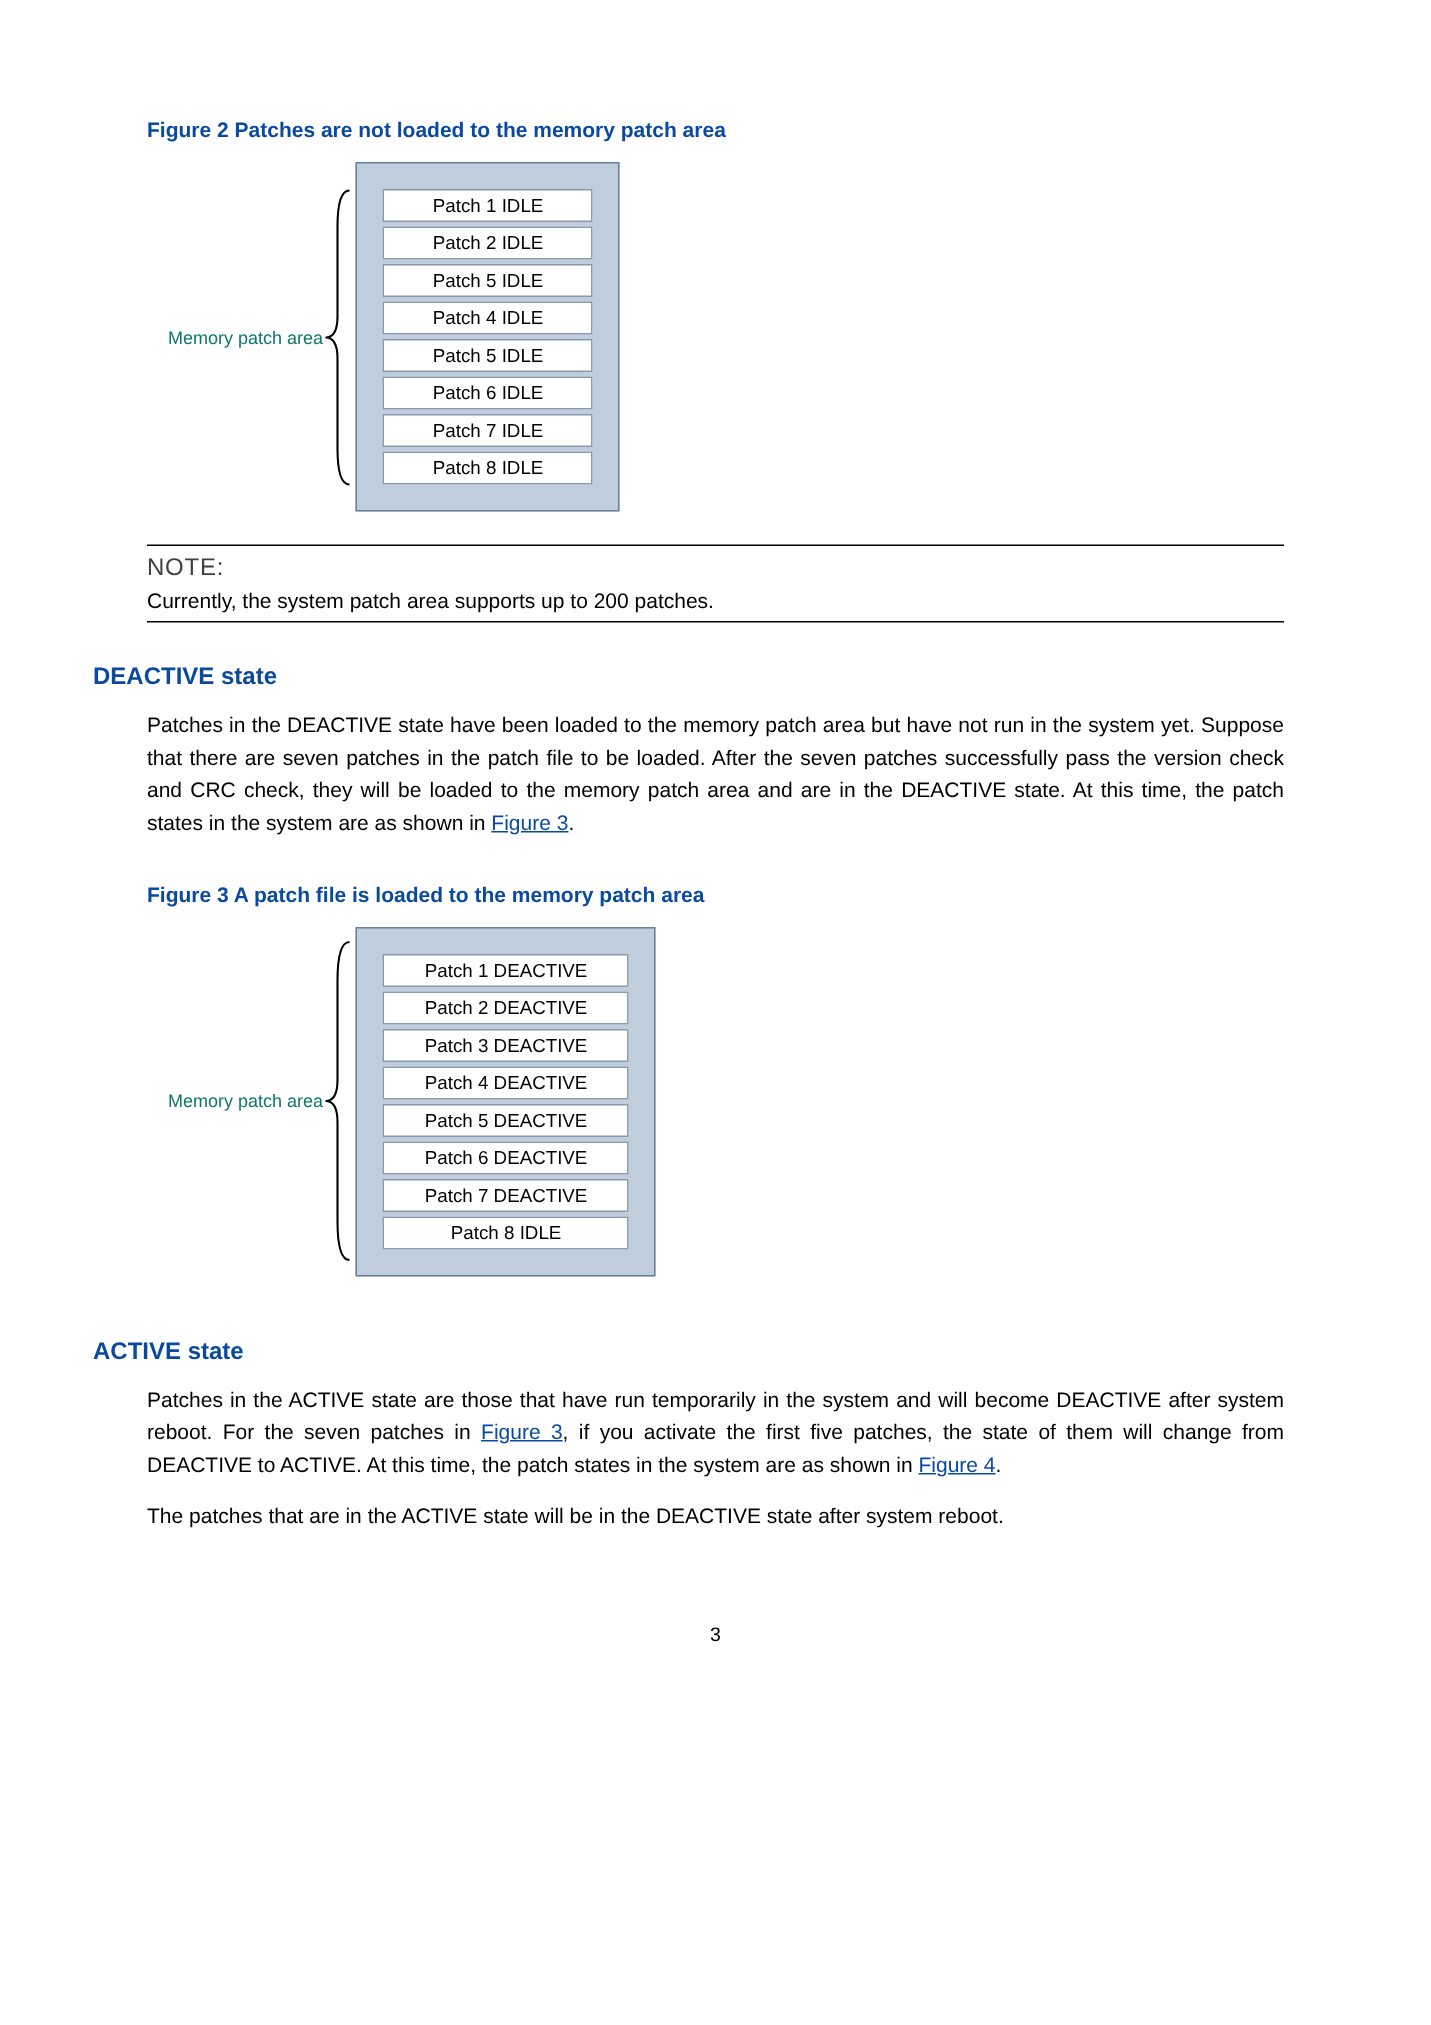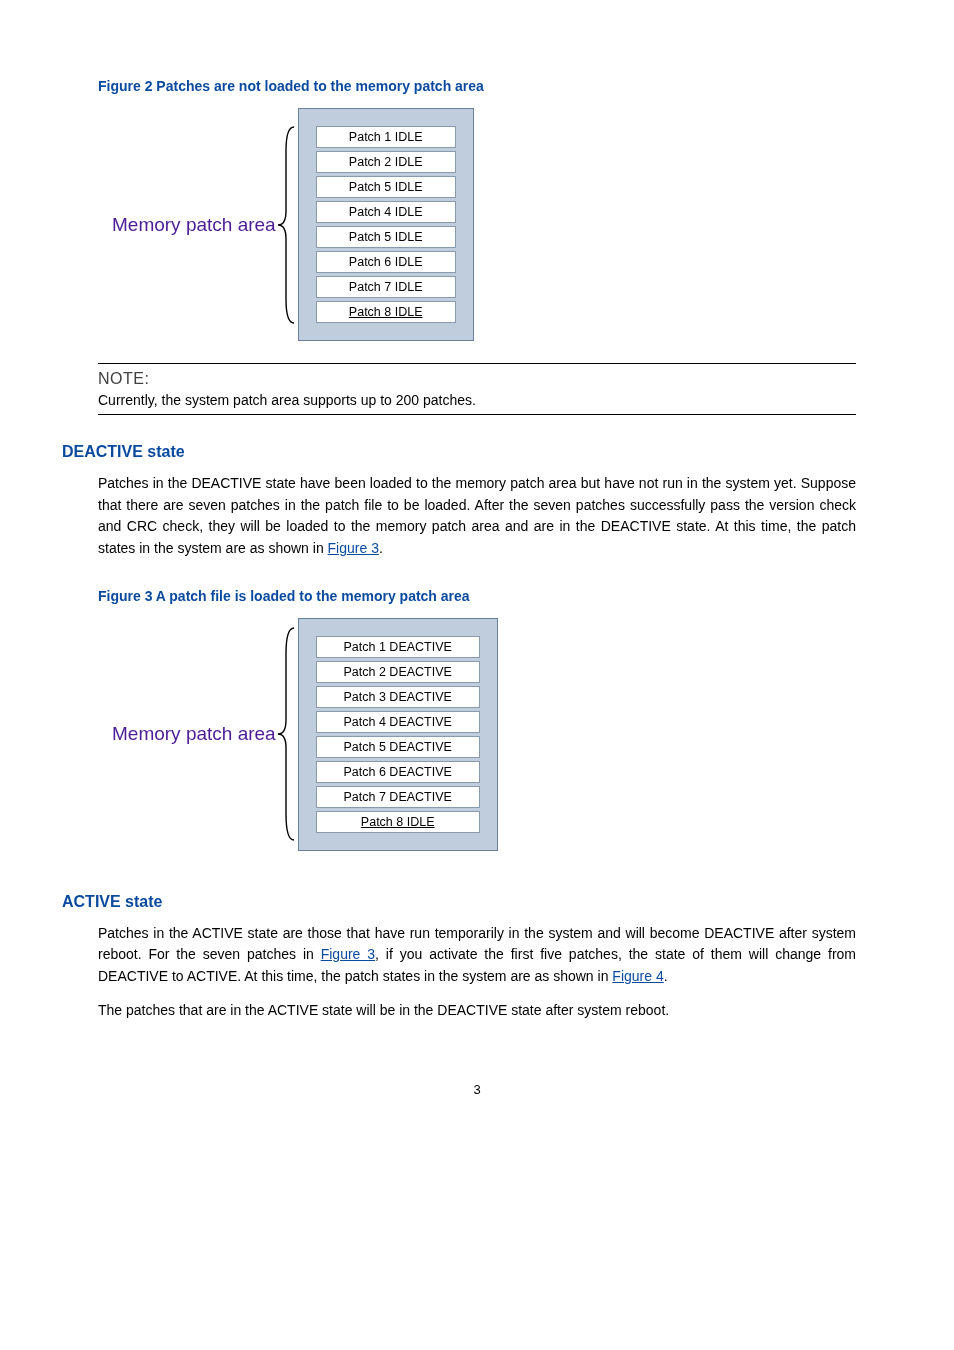--- a/index.html
+++ b/index.html
@@ -20,22 +20,22 @@
     margin-bottom: 14px;
     margin-top: 28px;
   }
   .diagram {
     display: flex;
     align-items: center;
     margin-bottom: 22px;
     margin-left: 14px;
   }
   .mem-label {
-    font-size: 19px;
-    color: #4c1d95;
+    font-size: 12px;
+    color: #0f766e;
   }
   .bracket-svg {
     display: block;
   }
   .stack {
     position: relative;
     border: 1px solid #6a7f9a;
     background: #bfcddc;
     padding: 17px;
   }
@@ -43,21 +43,21 @@
     width: 138px;
     height: 20px;
     line-height: 20px;
     font-size: 12.5px;
     text-align: center;
     background: #fff;
     border: 1px solid #8a99ac;
     position: relative;
     margin-bottom: 3px;
   }
-  .stack-row:last-child { margin-bottom: 0; text-decoration: underline; }
+  .stack-row:last-child { margin-bottom: 0; }
   .stack-row::after {
     content: "";
     position: absolute;
     top: 0; right: -5px;
     width: 5px; height: 100%;
     background: linear-gradient(90deg, #c9d3df, #9aacbf);
     border-top: 1px solid #8a99ac;
     border-bottom: 1px solid #8a99ac;
     transform: skewY(-30deg);
     transform-origin: left;

